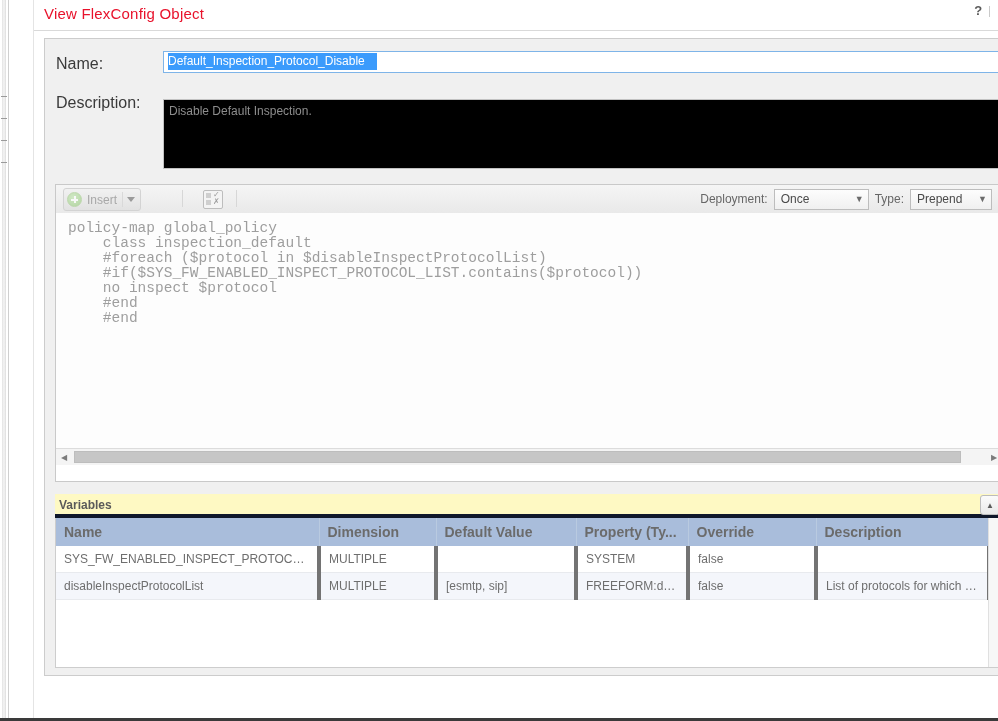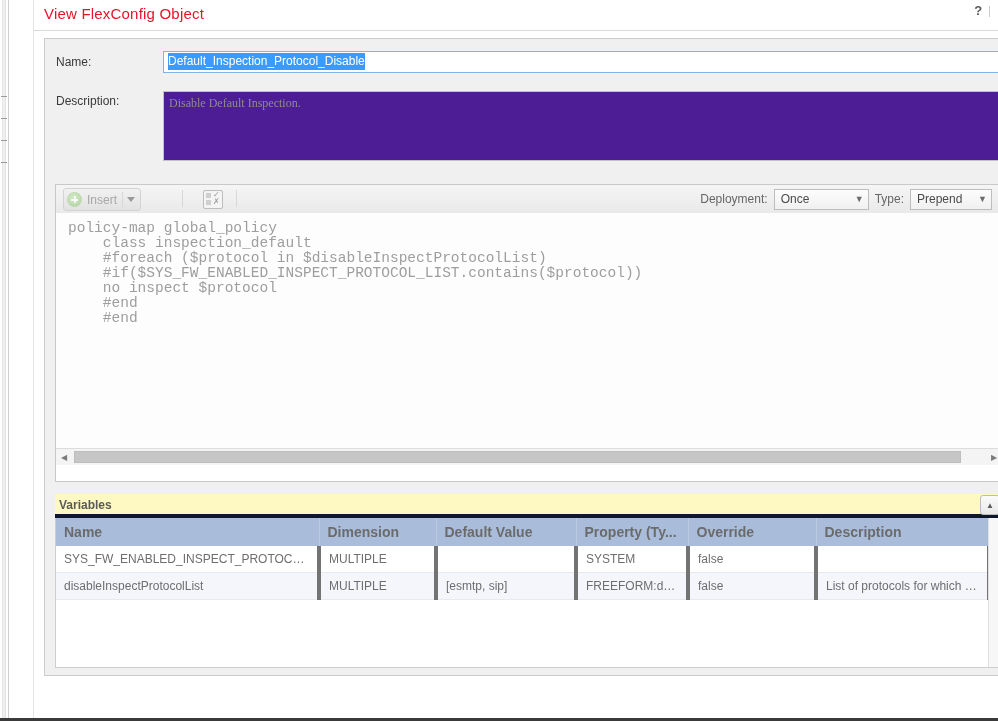--- a/index.html
+++ b/index.html
@@ -81,55 +81,55 @@
     border: 1px solid #ccc;
     box-sizing: border-box;
   }
 
   
   #name-row {
     position: absolute; left: 0; top: 12px; width: 100%; height: 28px;
   }
   .field-label {
     position: absolute; left: 11px;
-    font-size: 12px; color: #3a3a3a;
+    font-size: 16px; color: #3a3a3a;
   }
   #name-input {
     position: absolute;
     left: 118px; top: 0;
     width: 836px; height: 22px;
     box-sizing: border-box;
     border: 1px solid #7eb4e8;
     background: #ffffff;
     padding: 2px 4px;
     font-family: "Liberation Sans", sans-serif;
     font-size: 12px;
     outline: none;
   }
   #name-selected {
     background: #3b9bfc;
     color: #ffffff;
     font-size: 12px;
-    padding: 1px 0 2px 0;
+    padding: 1px 12px 2px 0;
     white-space: nowrap;
   }
 
   
   #desc-row {
     position: absolute; left: 0; top: 52px; width: 100%; height: 80px;
   }
   #desc-box {
     position: absolute;
-    left: 118px; top: 0;
+    left: 118px; top: 8px;
     width: 836px; height: 70px;
     box-sizing: border-box;
     border: 1px solid #c2c2c2;
-    background: #4c1d95;
+    background: #000000;
     padding: 4px 5px;
-    font-family: Liberation Serif, serif;
+    font-family: Liberation Sans, sans-serif;
     font-size: 12px;
     color: #8d8d8d;
     resize: none;
     overflow: hidden;
     outline: none;
   }
 
   
   #editor-wrap {
     position: absolute;

